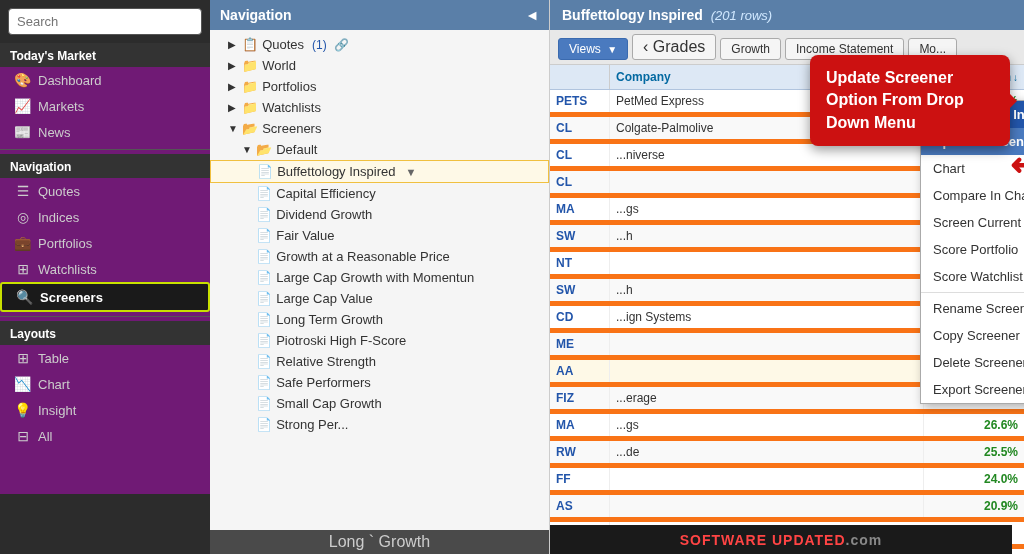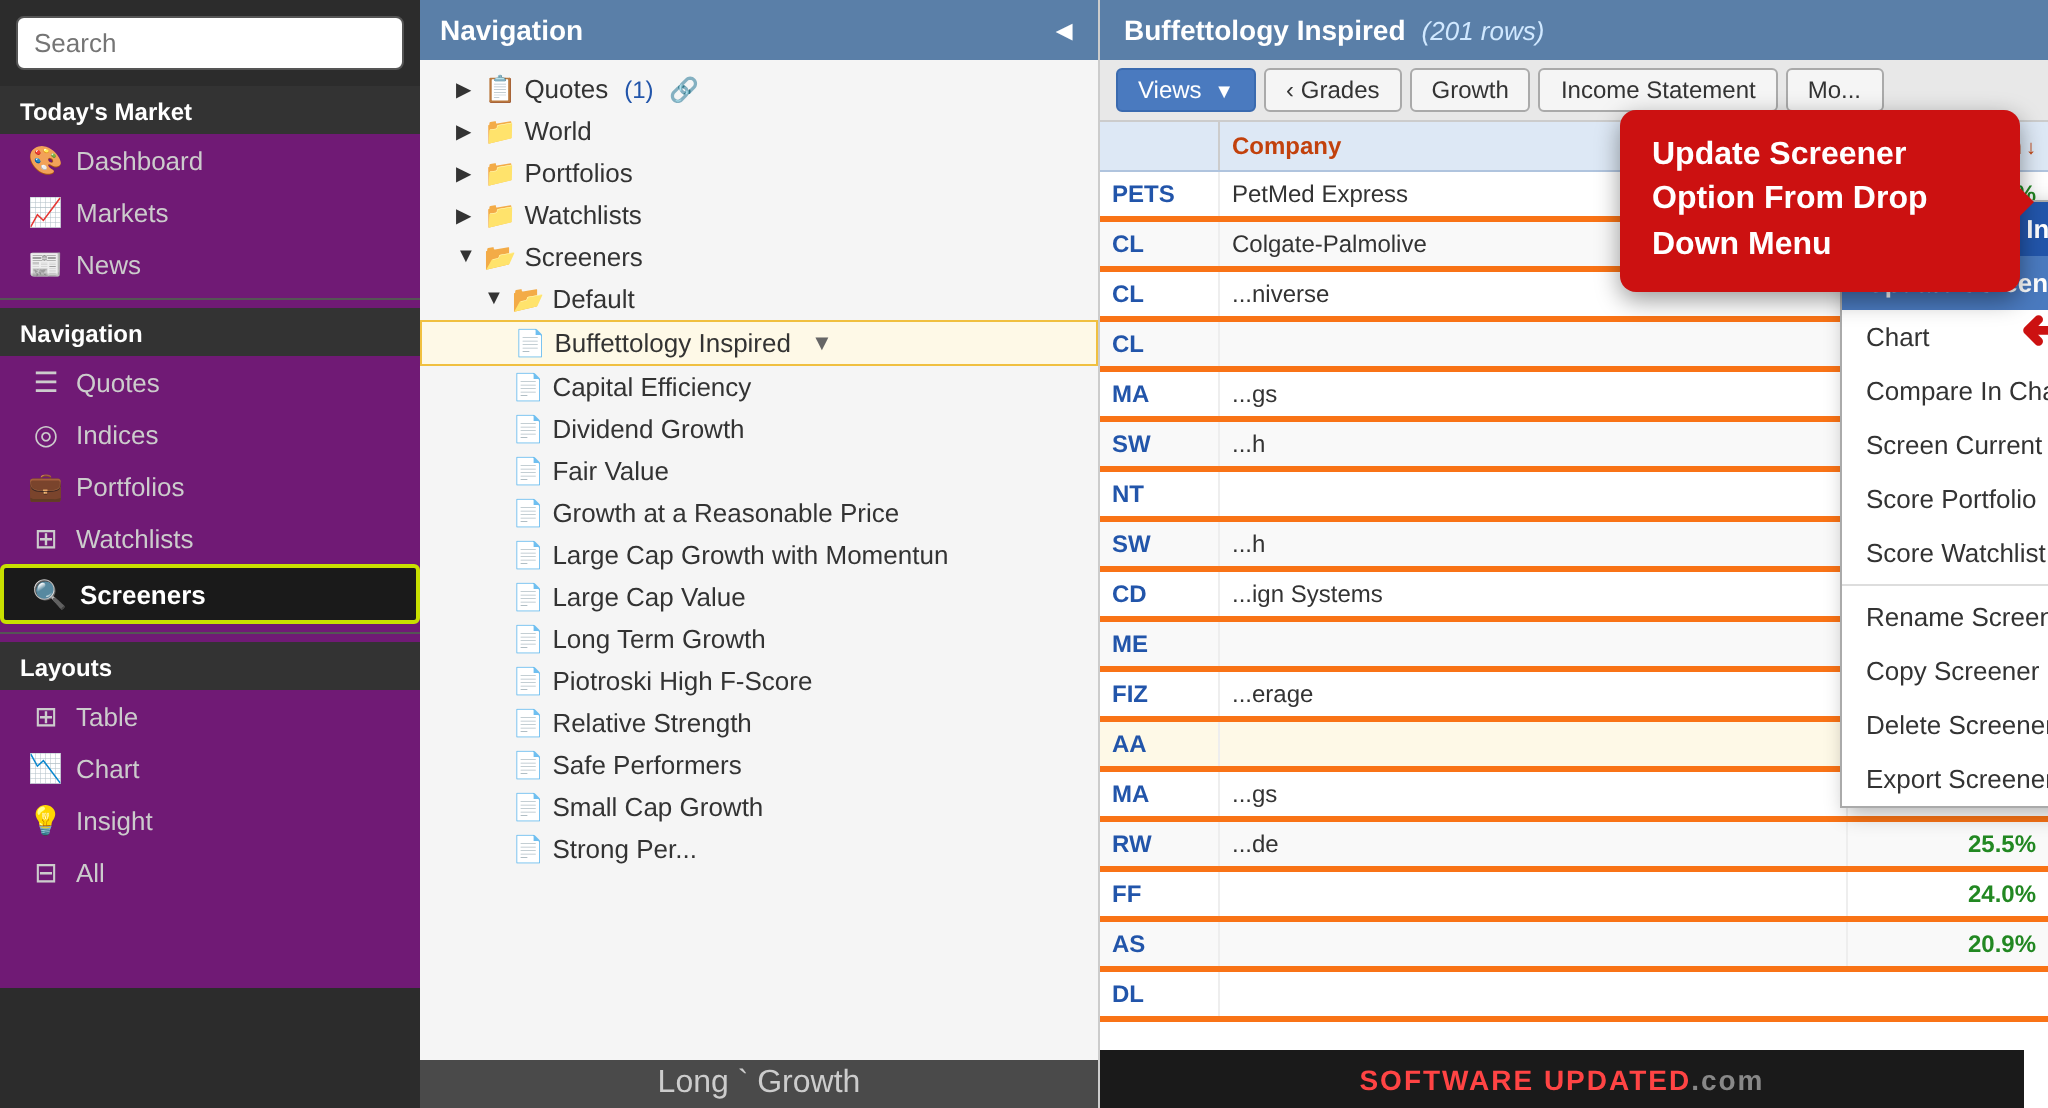--- a/index.html
+++ b/index.html
@@ -151,32 +151,32 @@
     .toolbar-btn.active { background: #4a7abf; color: white; border-color: #3a6aaf; }
 
     .toolbar-btn .dropdown-arrow { font-size: 10px; margin-left: 3px; }
 
     #table-header {
       background: #dde8f5;
       border-bottom: 1px solid #b0c4de;
       display: flex;
       font-size: 12px;
       font-weight: bold;
-      color: #c2410c;
+      color: #0369a1;
     }
 
     .col-ticker { width: 60px; padding: 5px 6px; border-right: 1px solid #ccc; }
     .col-company { flex: 1; padding: 5px 6px; border-right: 1px solid #ccc; }
     .col-ytd { width: 100px; padding: 5px 6px; text-align: right; }
 
     #table-body { flex: 1; overflow-y: auto; }
 
     .table-row {
       display: flex;
-      border-bottom: 3px solid #f97316;
+      border-bottom: 5px solid #f97316;
       font-size: 12px;
       color: #333;
     }
 
     .table-row:nth-child(even) { background: #f9f9f9; }
     .table-row.highlighted { background: #fef9e7; }
 
     .table-row .col-ticker { width: 60px; padding: 4px 6px; border-right: 1px solid #eee; color: #2255aa; font-weight: bold; }
     .table-row .col-company { flex: 1; padding: 4px 6px; border-right: 1px solid #eee; }
     .table-row .col-ytd { width: 100px; padding: 4px 6px; text-align: right; color: #228822; font-weight: bold; }
@@ -461,21 +461,21 @@
 <div id="main-panel">
   <div id="main-header">
     <span class="title">Buffettology Inspired</span>
     <span class="row-count">(201 rows)</span>
   </div>
   <div id="toolbar">
     <button class="toolbar-btn active">
       <span>Views</span>
       <span class="dropdown-arrow">▼</span>
     </button>
-    <button class="toolbar-btn" style="font-size:12px;">
+    <button class="toolbar-btn" style="font-size:16px;">
       <span>‹</span>
       <span>Grades</span>
     </button>
     <button class="toolbar-btn">
       <span>Growth</span>
     </button>
     <button class="toolbar-btn">
       <span>Income Statement</span>
     </button>
     <button class="toolbar-btn">
@@ -534,31 +534,31 @@
       <div class="table-row">
       <div class="col-ticker">CD</div>
       <div class="col-company">...ign Systems</div>
       <div class="col-ytd">42.4%</div>
     </div>
       <div class="table-row">
       <div class="col-ticker">ME</div>
       <div class="col-company"></div>
       <div class="col-ytd">39.5%</div>
     </div>
-      <div class="table-row">
-      <div class="col-ticker">FIZ</div>
-      <div class="col-company">...erage</div>
-      <div class="col-ytd">29.4%</div>
-    </div>
       <div class="table-row highlighted">
       <div class="col-ticker">AA</div>
       <div class="col-company"></div>
       <div class="col-ytd">27.6%</div>
     </div>
       <div class="table-row">
+      <div class="col-ticker">FIZ</div>
+      <div class="col-company">...erage</div>
+      <div class="col-ytd">29.4%</div>
+    </div>
+      <div class="table-row">
       <div class="col-ticker">MA</div>
       <div class="col-company">...gs</div>
       <div class="col-ytd">26.6%</div>
     </div>
       <div class="table-row">
       <div class="col-ticker">RW</div>
       <div class="col-company">...de</div>
       <div class="col-ytd">25.5%</div>
     </div>
       <div class="table-row">

